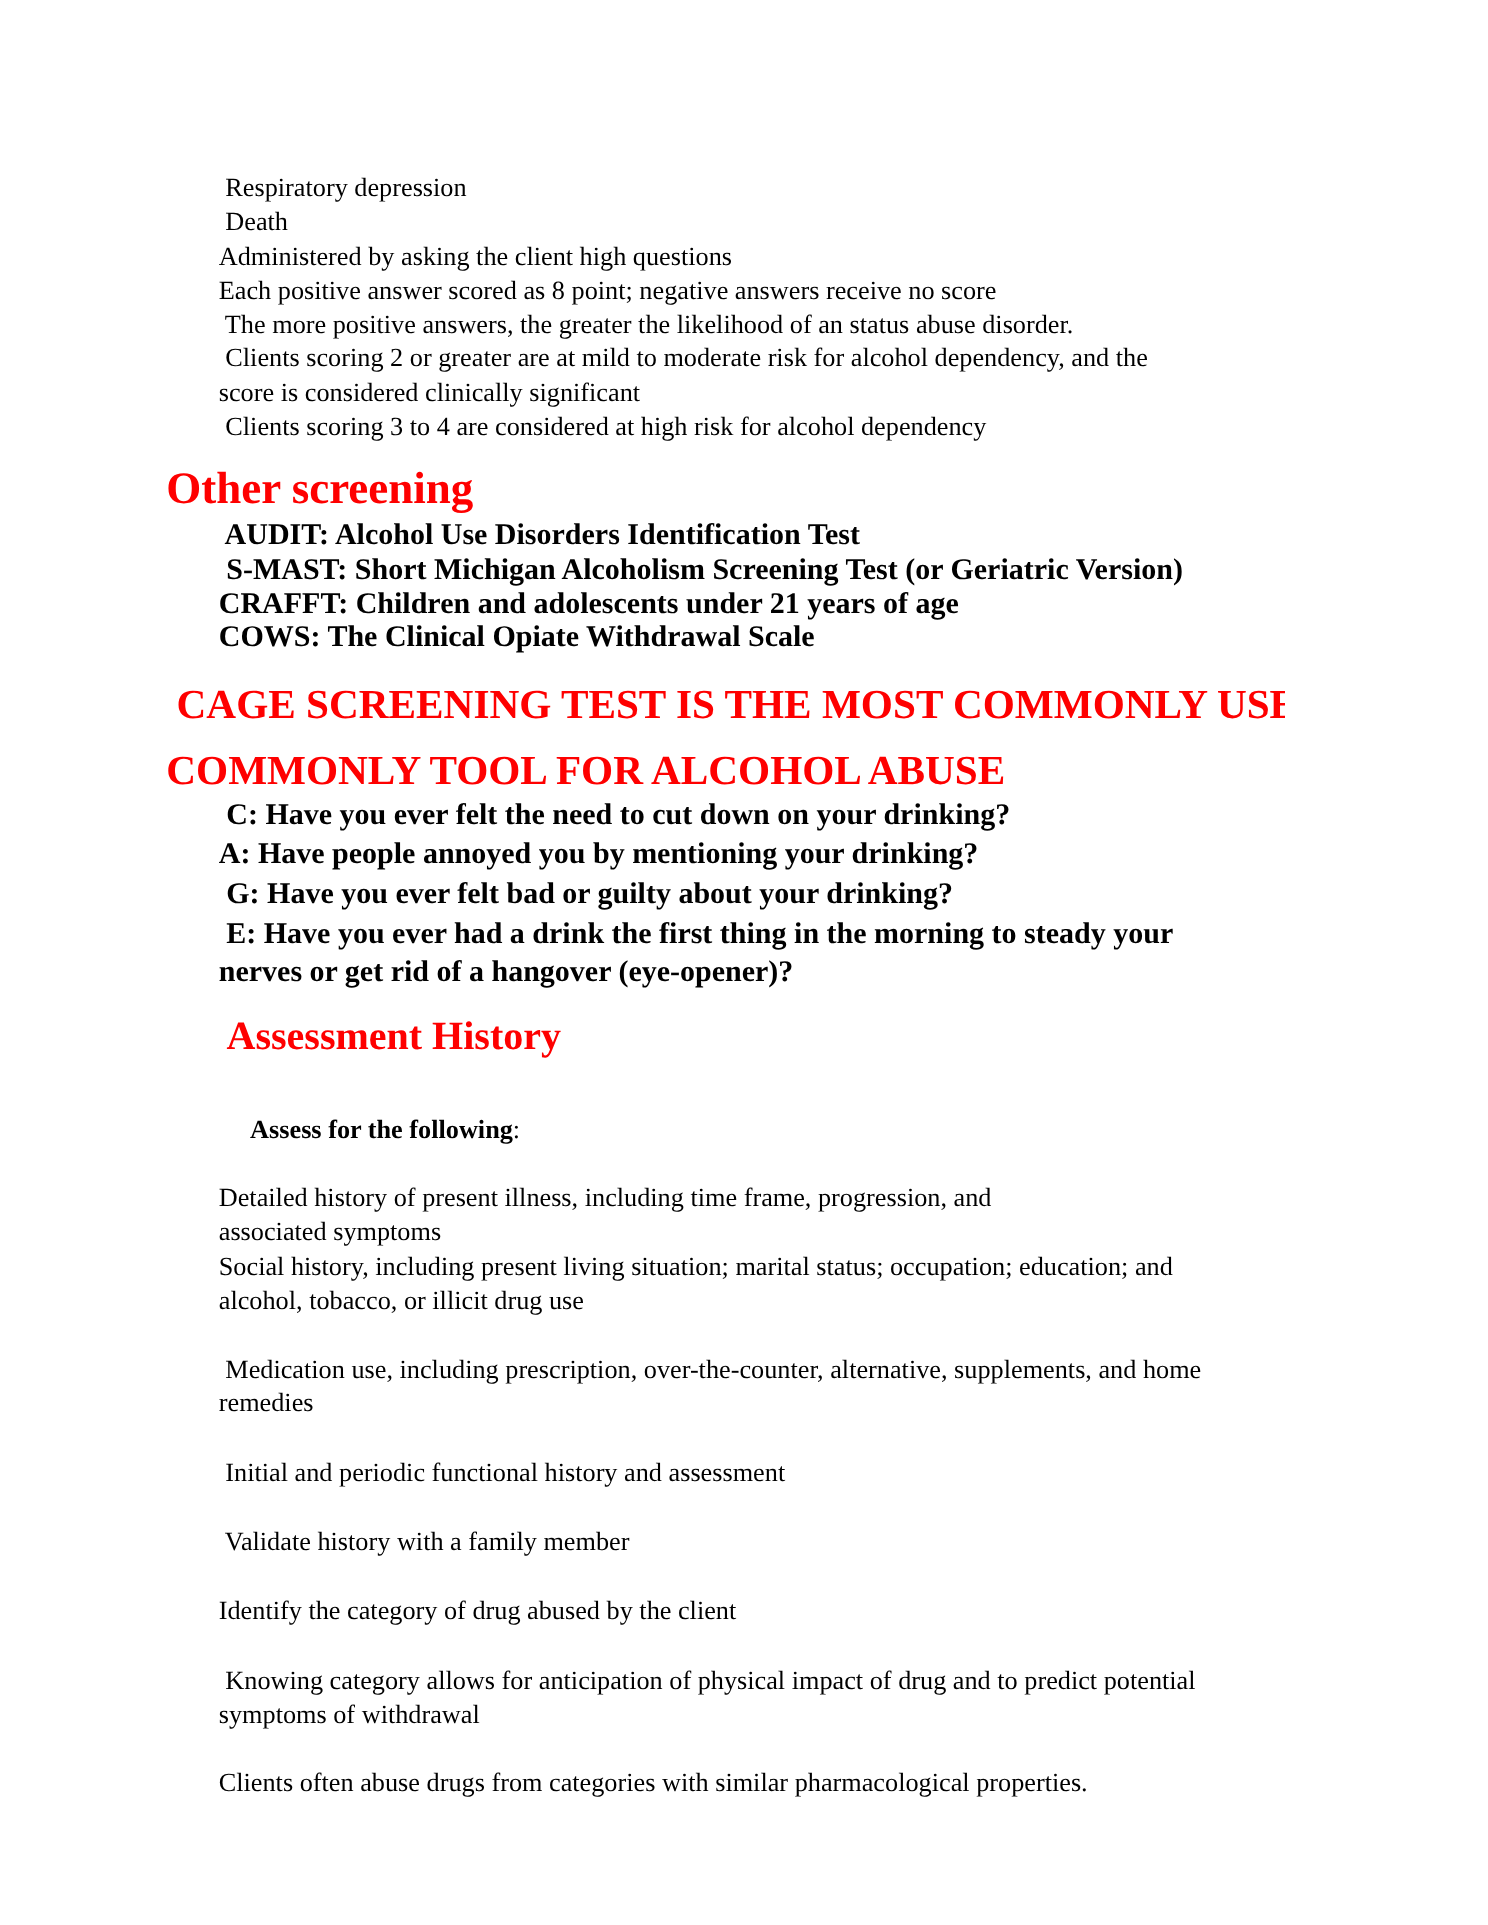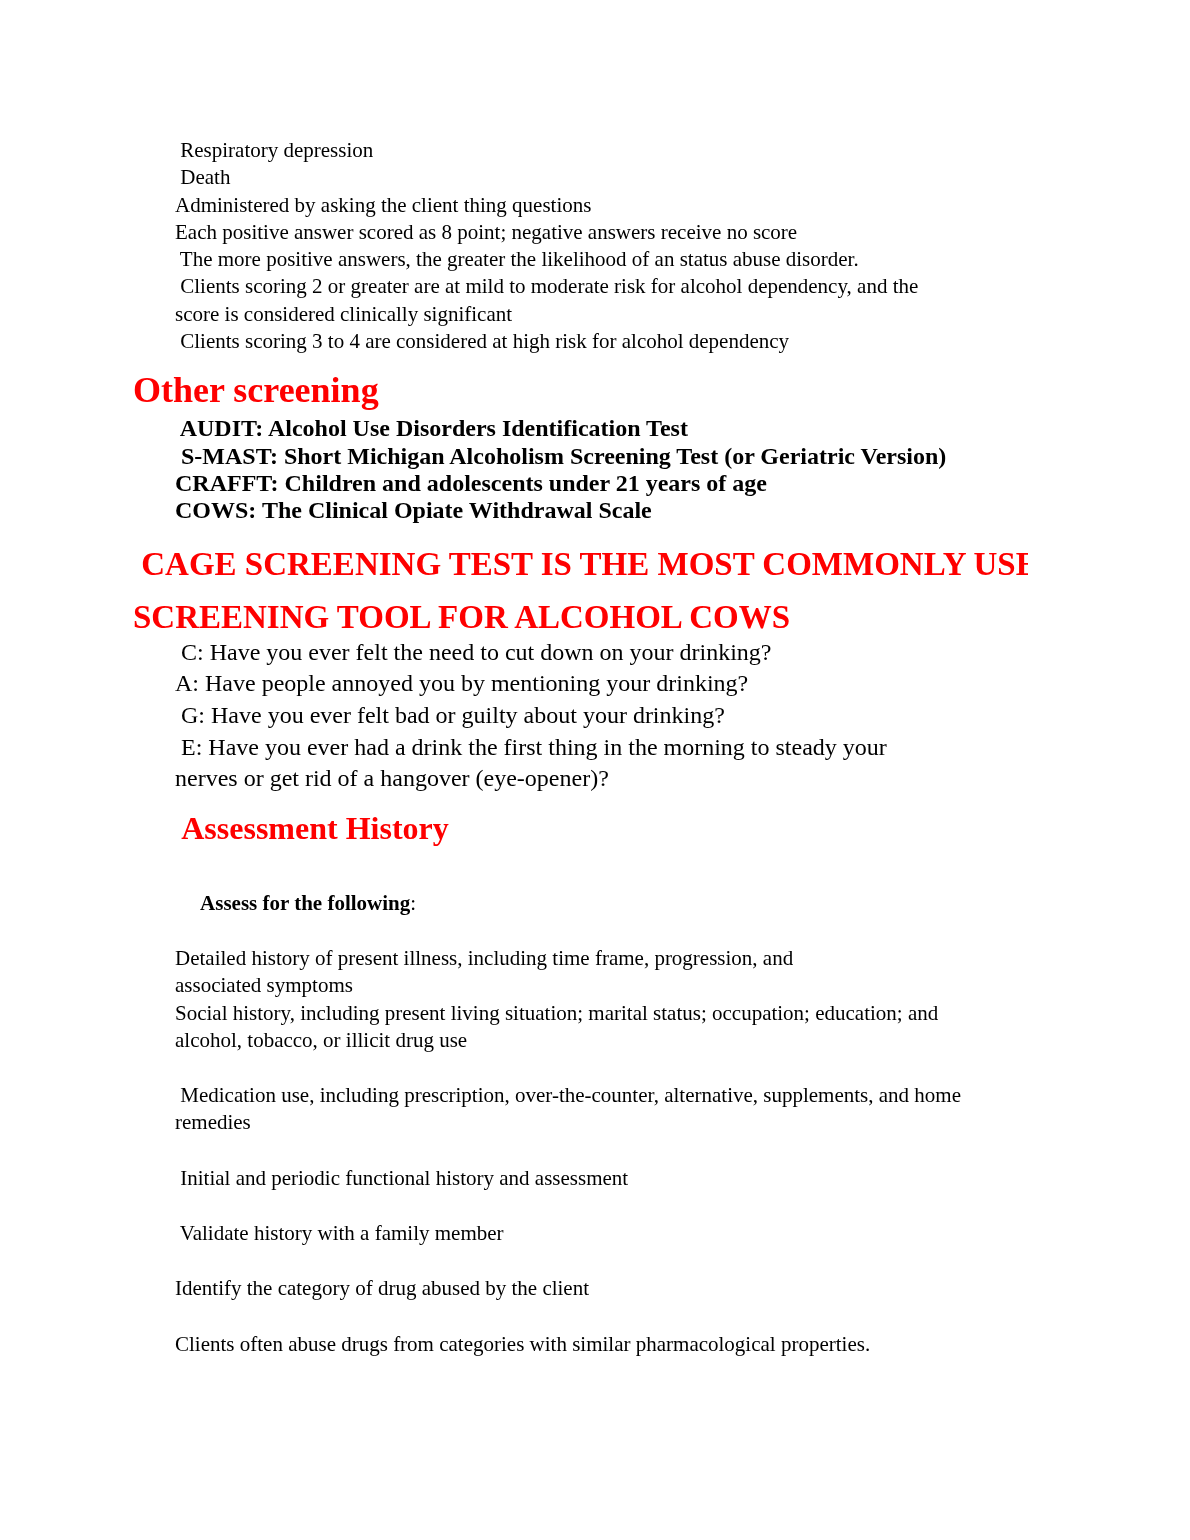--- a/index.html
+++ b/index.html
@@ -62,21 +62,21 @@
     margin-top: 25px;
   }
   
   .questions {
     margin-top: 5px;
   }
   .questions .line {
     font-size: 24px;
     line-height: 31.7px;
     min-height: 31.7px;
-    font-weight: normal;
+    font-weight: bold;
   }
   
   .red-heading-md {
     margin: 18px 0 0 42px;
     font-size: 32px;
     line-height: 30px;
     font-weight: bold;
     color: #fe0000;
     white-space: pre;
   }
@@ -95,40 +95,40 @@
   }
 </style>
 </head>
 <body>
 
 <div class="page">
 
   <section class="intro indent">
     <div class="line"> Respiratory depression</div>
     <div class="line"> Death</div>
-    <div class="line">Administered by asking the client thing questions</div>
+    <div class="line">Administered by asking the client high questions</div>
     <div class="line">Each positive answer scored as 8 point; negative answers receive no score</div>
     <div class="line"> The more positive answers, the greater the likelihood of an status abuse disorder.</div>
     <div class="line"> Clients scoring 2 or greater are at mild to moderate risk for alcohol dependency, and the</div>
     <div class="line">score is considered clinically significant</div>
     <div class="line"> Clients scoring 3 to 4 are considered at high risk for alcohol dependency</div>
   </section>
 
   <h1 class="red-heading-lg">Other screening</h1>
 
   <section class="screening indent">
     <div class="line"> AUDIT: Alcohol Use Disorders Identification Test</div>
     <div class="line"> S-MAST: Short Michigan Alcoholism Screening Test (or Geriatric Version)</div>
     <div class="line">CRAFFT: Children and adolescents under 21 years of age</div>
     <div class="line">COWS: The Clinical Opiate Withdrawal Scale</div>
   </section>
 
   <div class="cage-heading">
     <div class="line"> CAGE SCREENING TEST IS THE MOST COMMONLY USED</div>
-    <div class="line">SCREENING TOOL FOR ALCOHOL COWS</div>
+    <div class="line">COMMONLY TOOL FOR ALCOHOL ABUSE</div>
   </div>
 
   <section class="questions indent">
     <div class="line"> C: Have you ever felt the need to cut down on your drinking?</div>
     <div class="line">A: Have people annoyed you by mentioning your drinking?</div>
     <div class="line"> G: Have you ever felt bad or guilty about your drinking?</div>
     <div class="line"> E: Have you ever had a drink the first thing in the morning to steady your</div>
     <div class="line">nerves or get rid of a hangover (eye-opener)?</div>
   </section>
 
@@ -152,17 +152,21 @@
     <div class="para">
       <div class="line"> Initial and periodic functional history and assessment</div>
     </div>
     <div class="para">
       <div class="line"> Validate history with a family member</div>
     </div>
     <div class="para">
       <div class="line">Identify the category of drug abused by the client</div>
     </div>
     <div class="para">
+      <div class="line"> Knowing category allows for anticipation of physical impact of drug and to predict potential</div>
+      <div class="line">symptoms of withdrawal</div>
+    </div>
+    <div class="para">
       <div class="line">Clients often abuse drugs from categories with similar pharmacological properties.</div>
     </div>
   </section>
 
 </div>
 
 </body></html>

